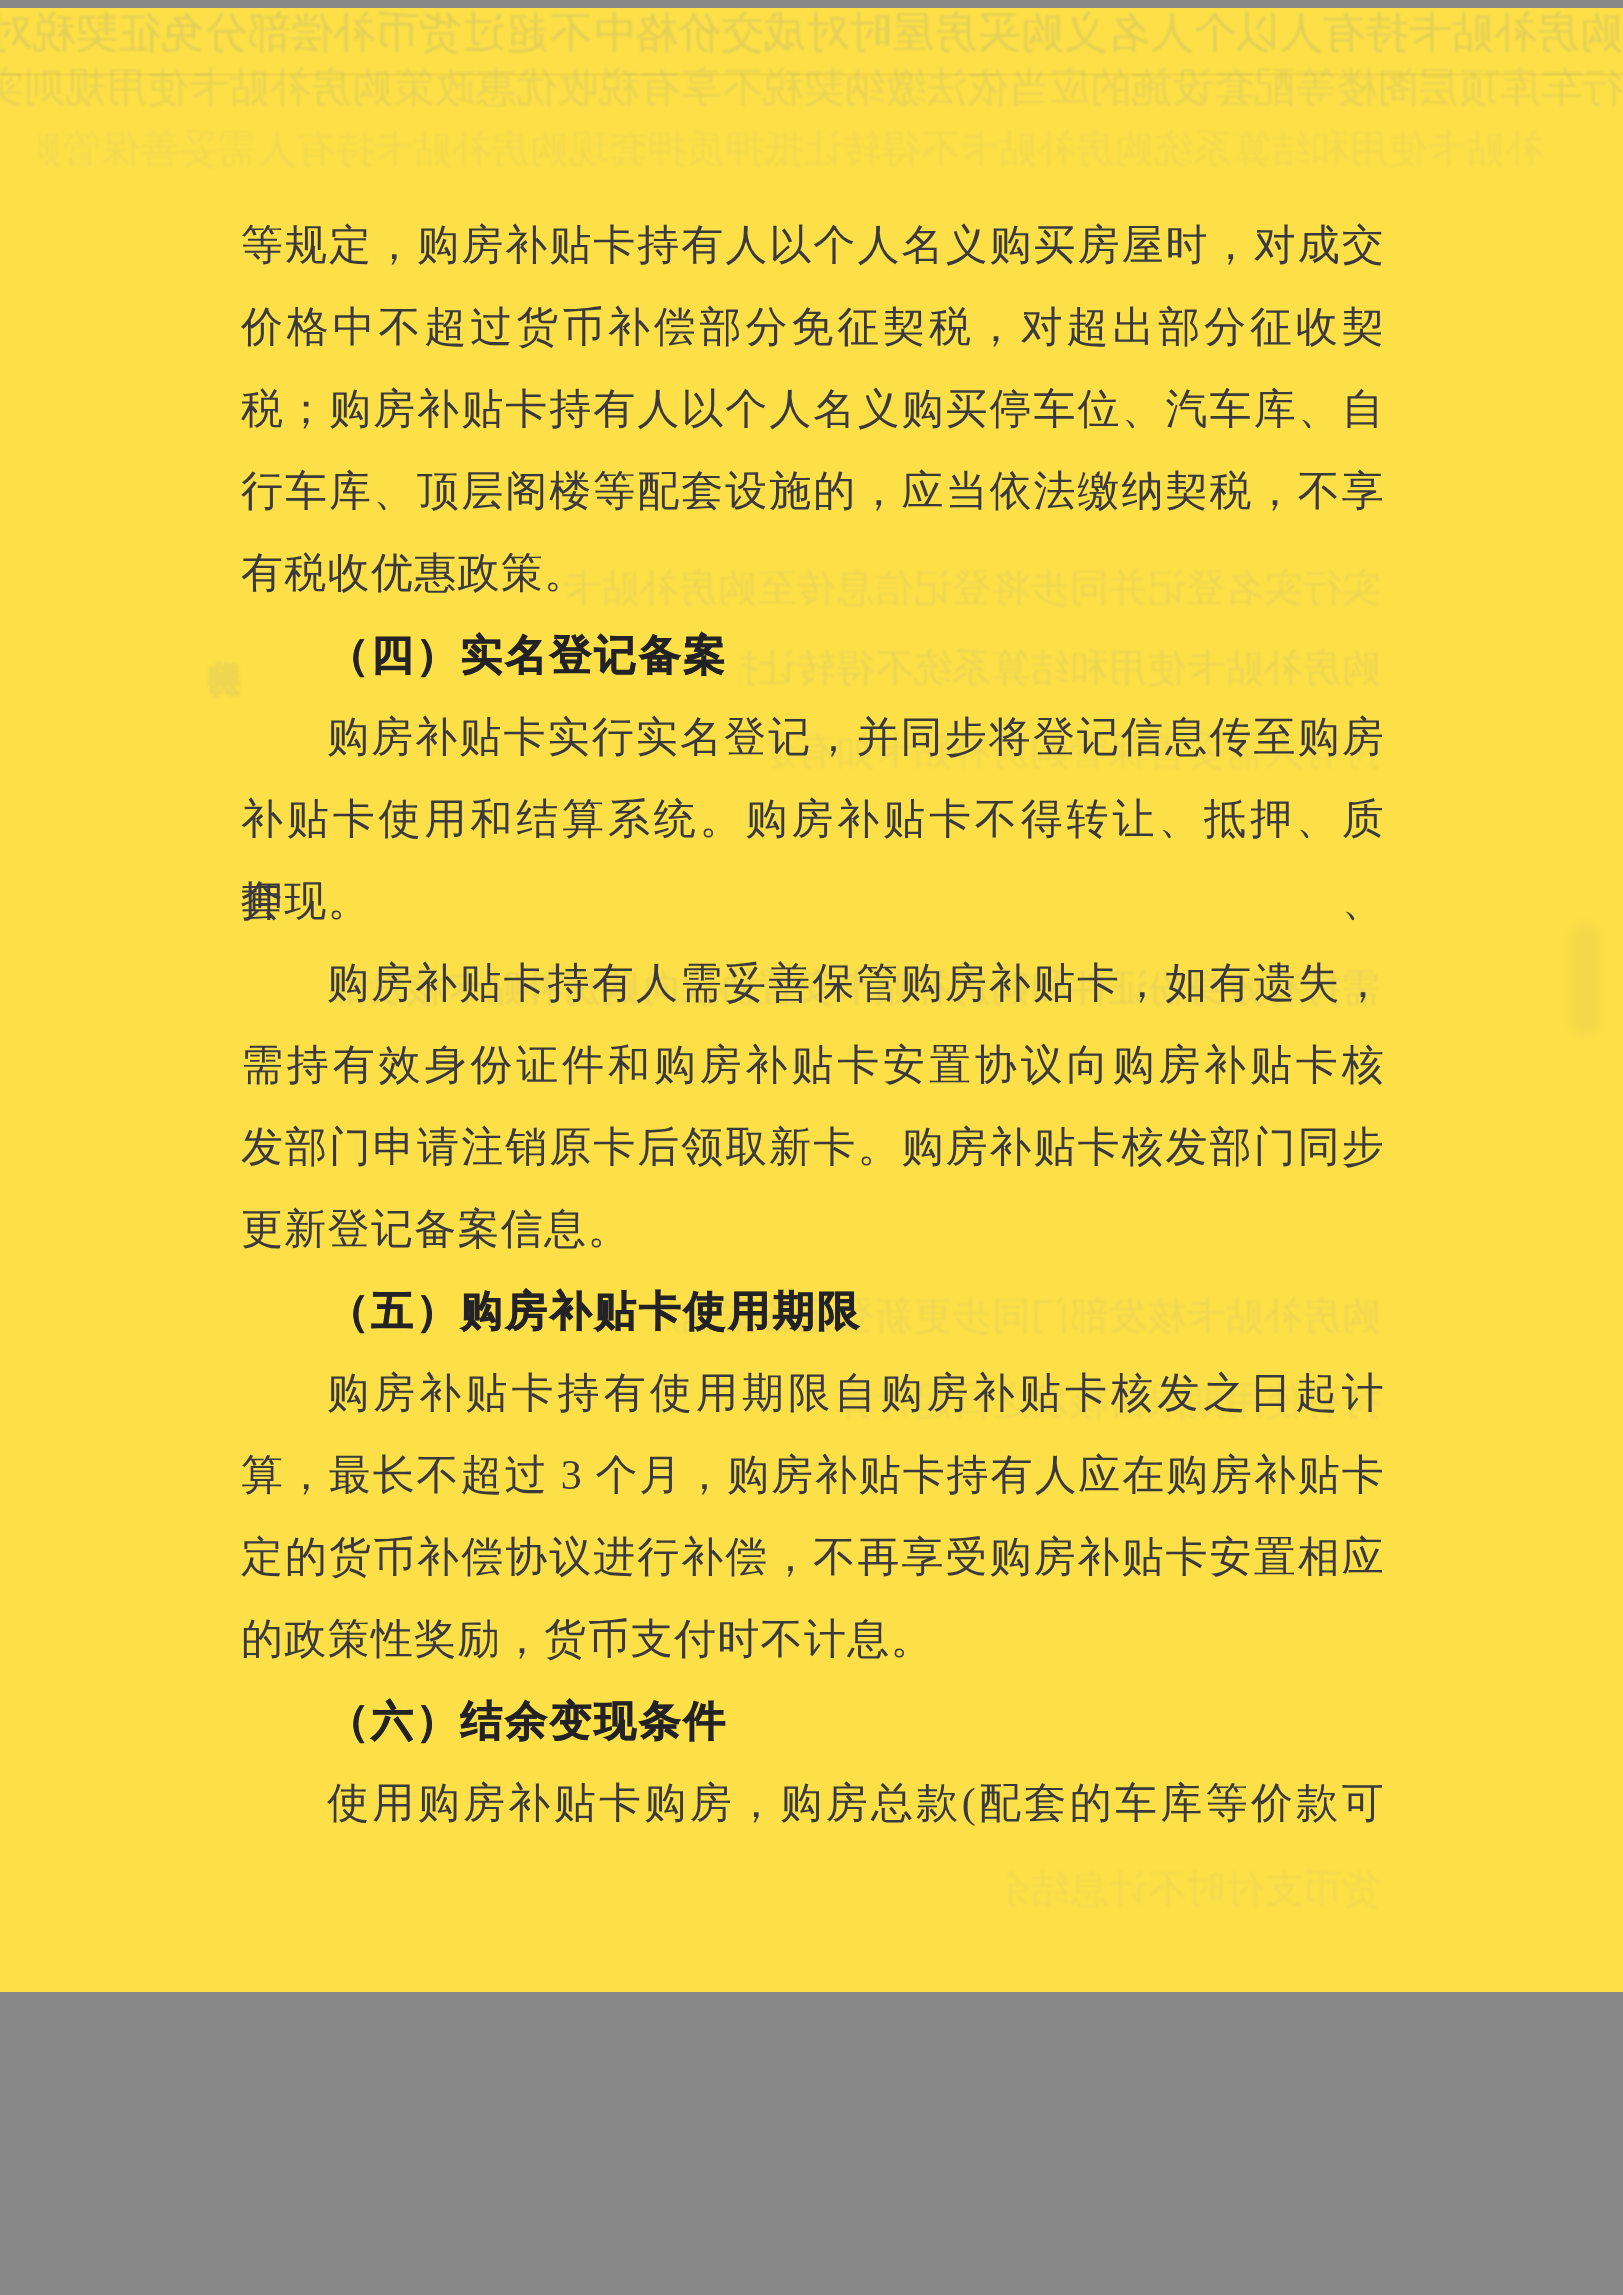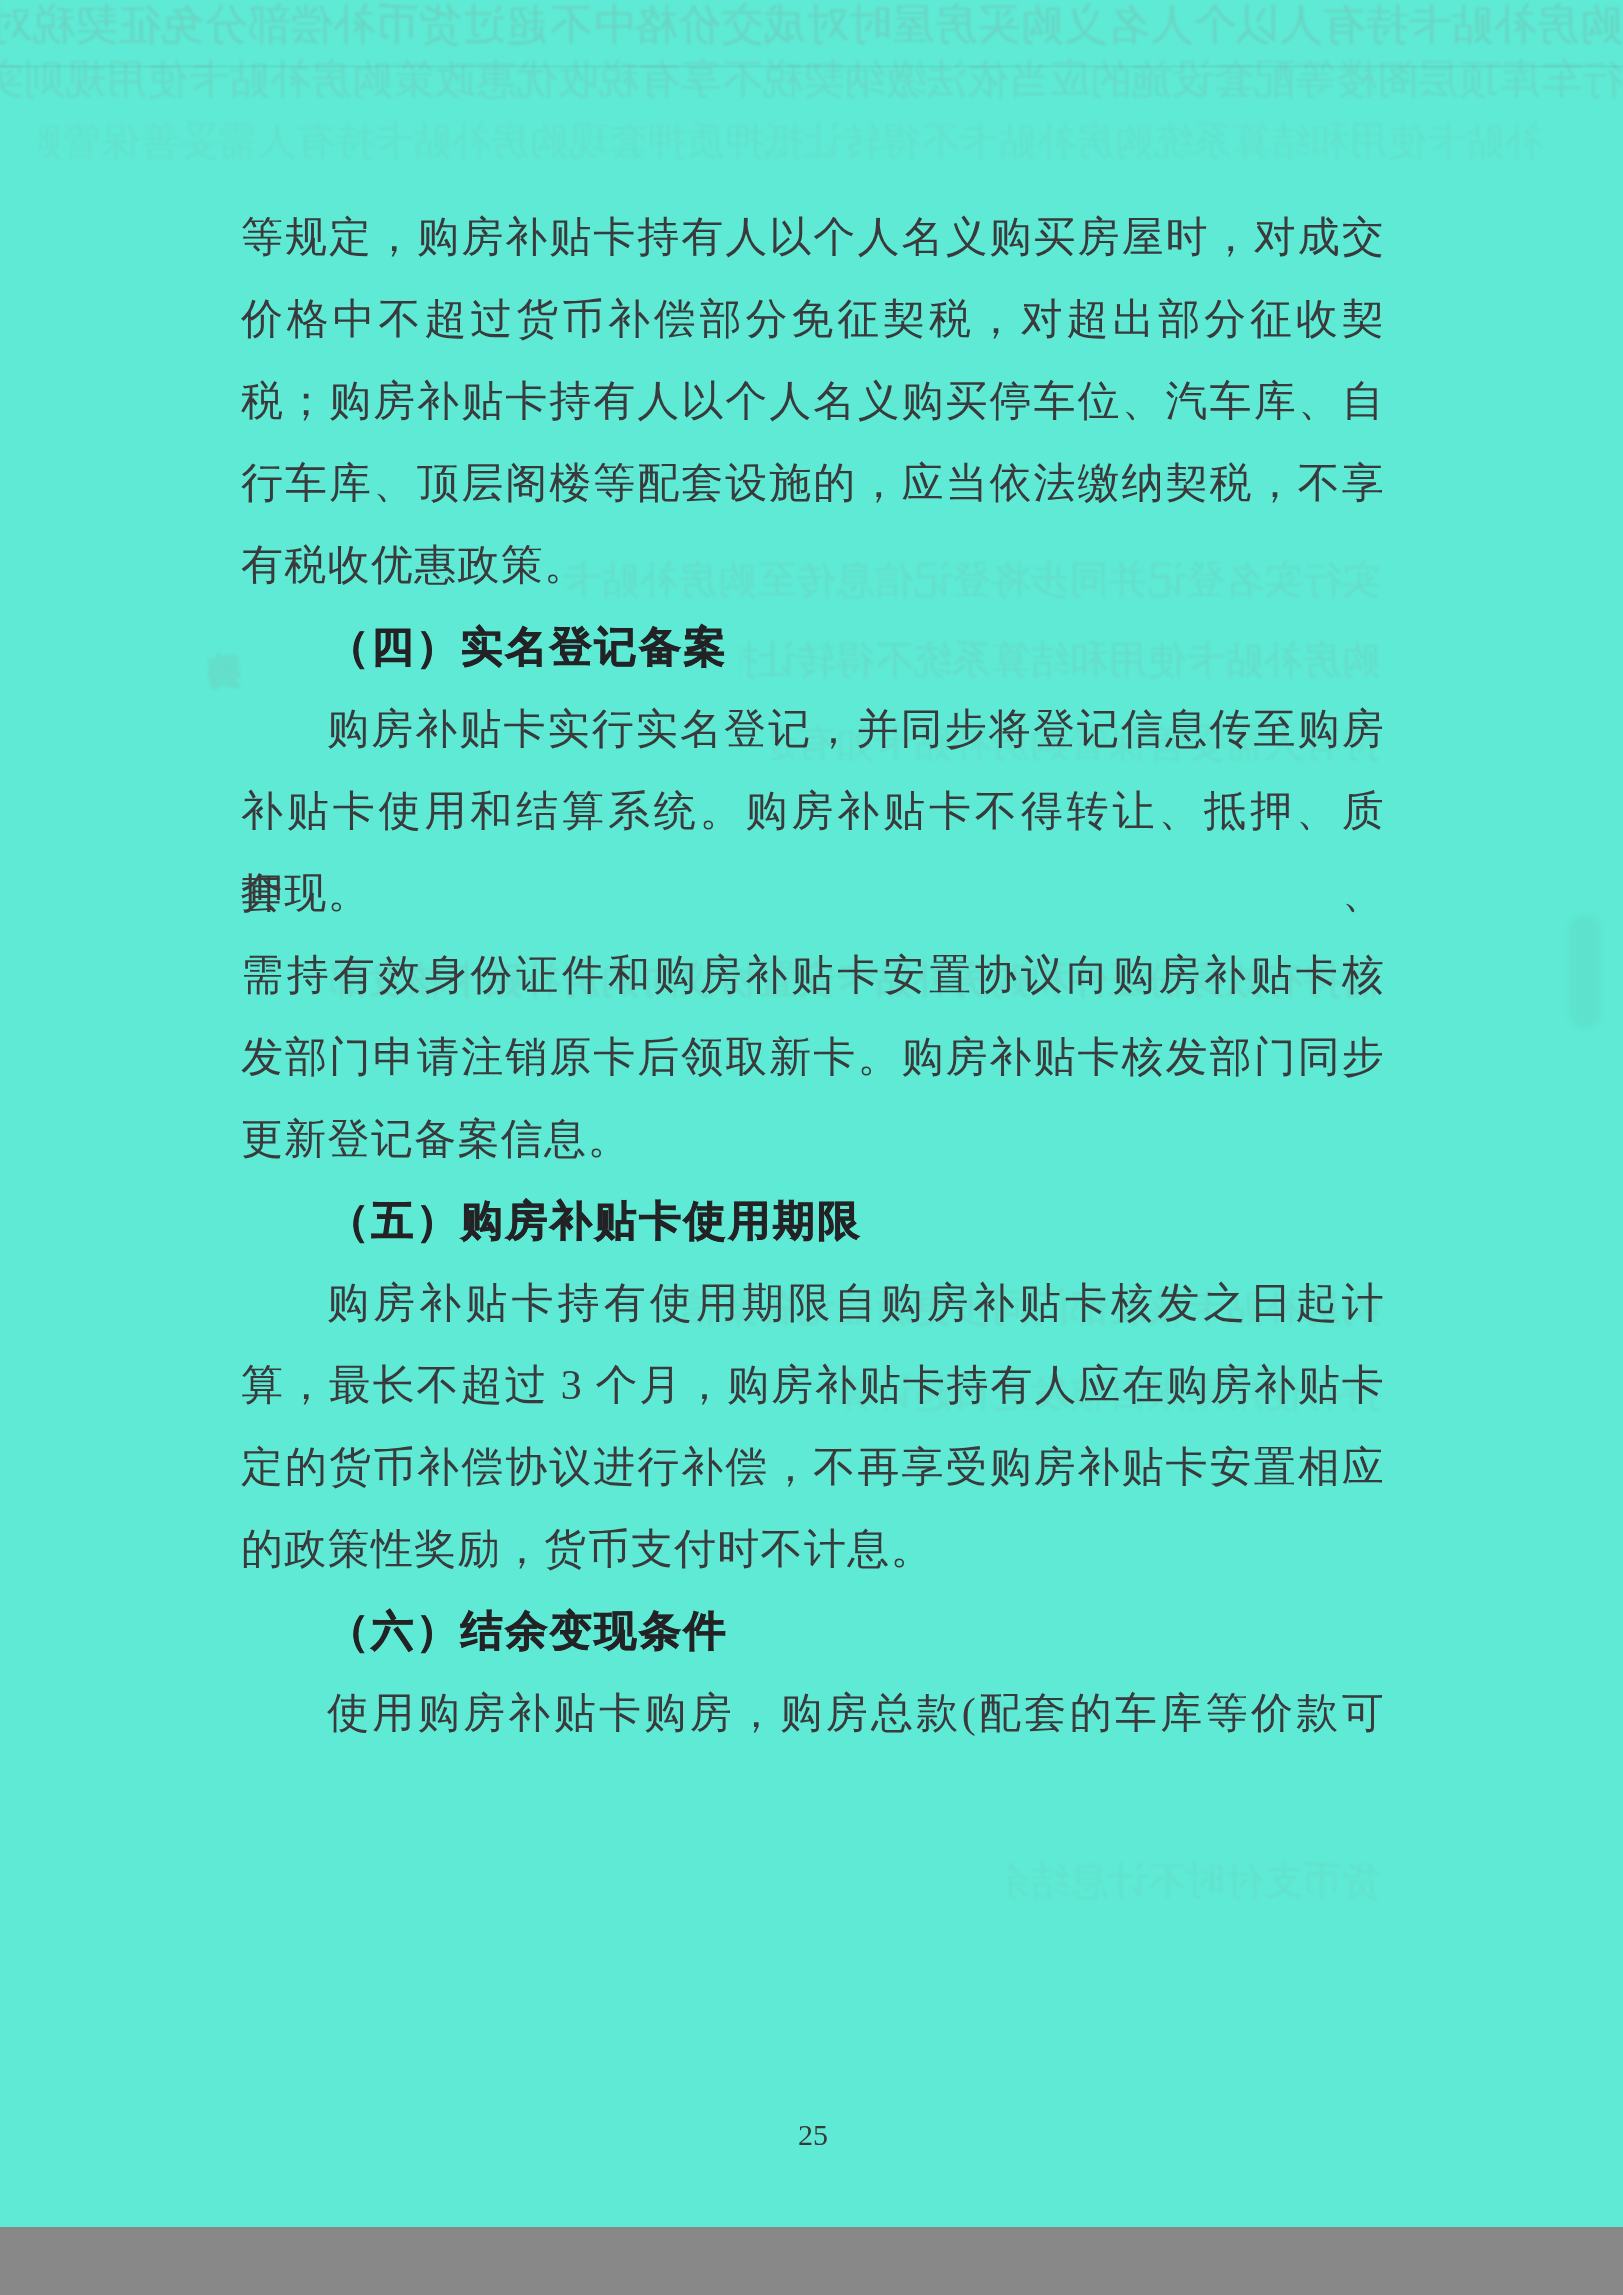--- a/index.html
+++ b/index.html
@@ -3,23 +3,23 @@
 <meta charset="utf-8">
 <style>
   html, body {
     margin: 0;
     padding: 0;
     background: #888;
   }
   .page {
     position: relative;
     width: 1623px;
-    height: 2227px;
-    margin: 0 auto;
-    background: #5eead4;
+    height: 1984px;
+    margin: 8px auto;
+    background: #fde047;
     overflow: hidden;
     font-family: "Liberation Serif", "DejaVu Serif", serif;
   }
   
   .doc-body {
     position: absolute;
     left: 241px;
     top: 196px;
     width: 1144px;
   }
@@ -122,20 +122,21 @@
   <div class="doc-body">
       <div class="line body fill">等规定，购房补贴卡持有人以个人名义购买房屋时，对成交</div>
       <div class="line body fill">价格中不超过货币补偿部分免征契税，对超出部分征收契</div>
       <div class="line body fill">税；购房补贴卡持有人以个人名义购买停车位、汽车库、自</div>
       <div class="line body fill">行车库、顶层阁楼等配套设施的，应当依法缴纳契税，不享</div>
       <div class="line body">有税收优惠政策。</div>
       <div class="line heading">（四）实名登记备案</div>
       <div class="line indent fill">购房补贴卡实行实名登记，并同步将登记信息传至购房</div>
       <div class="line body fill">补贴卡使用和结算系统。购房补贴卡不得转让、抵押、质押、</div>
       <div class="line body">套现。</div>
+      <div class="line indent fill">购房补贴卡持有人需妥善保管购房补贴卡，如有遗失，</div>
       <div class="line body fill">需持有效身份证件和购房补贴卡安置协议向购房补贴卡核</div>
       <div class="line body fill">发部门申请注销原卡后领取新卡。购房补贴卡核发部门同步</div>
       <div class="line body">更新登记备案信息。</div>
       <div class="line heading">（五）购房补贴卡使用期限</div>
       <div class="line indent fill">购房补贴卡持有使用期限自购房补贴卡核发之日起计</div>
       <div class="line body fill">算，最长不超过 3 个月，购房补贴卡持有人应在购房补贴卡</div>
       <div class="line body fill">定的货币补偿协议进行补偿，不再享受购房补贴卡安置相应</div>
       <div class="line body">的政策性奖励，货币支付时不计息。</div>
       <div class="line heading">（六）结余变现条件</div>
       <div class="line indent fill">使用购房补贴卡购房，购房总款(配套的车库等价款可</div>

